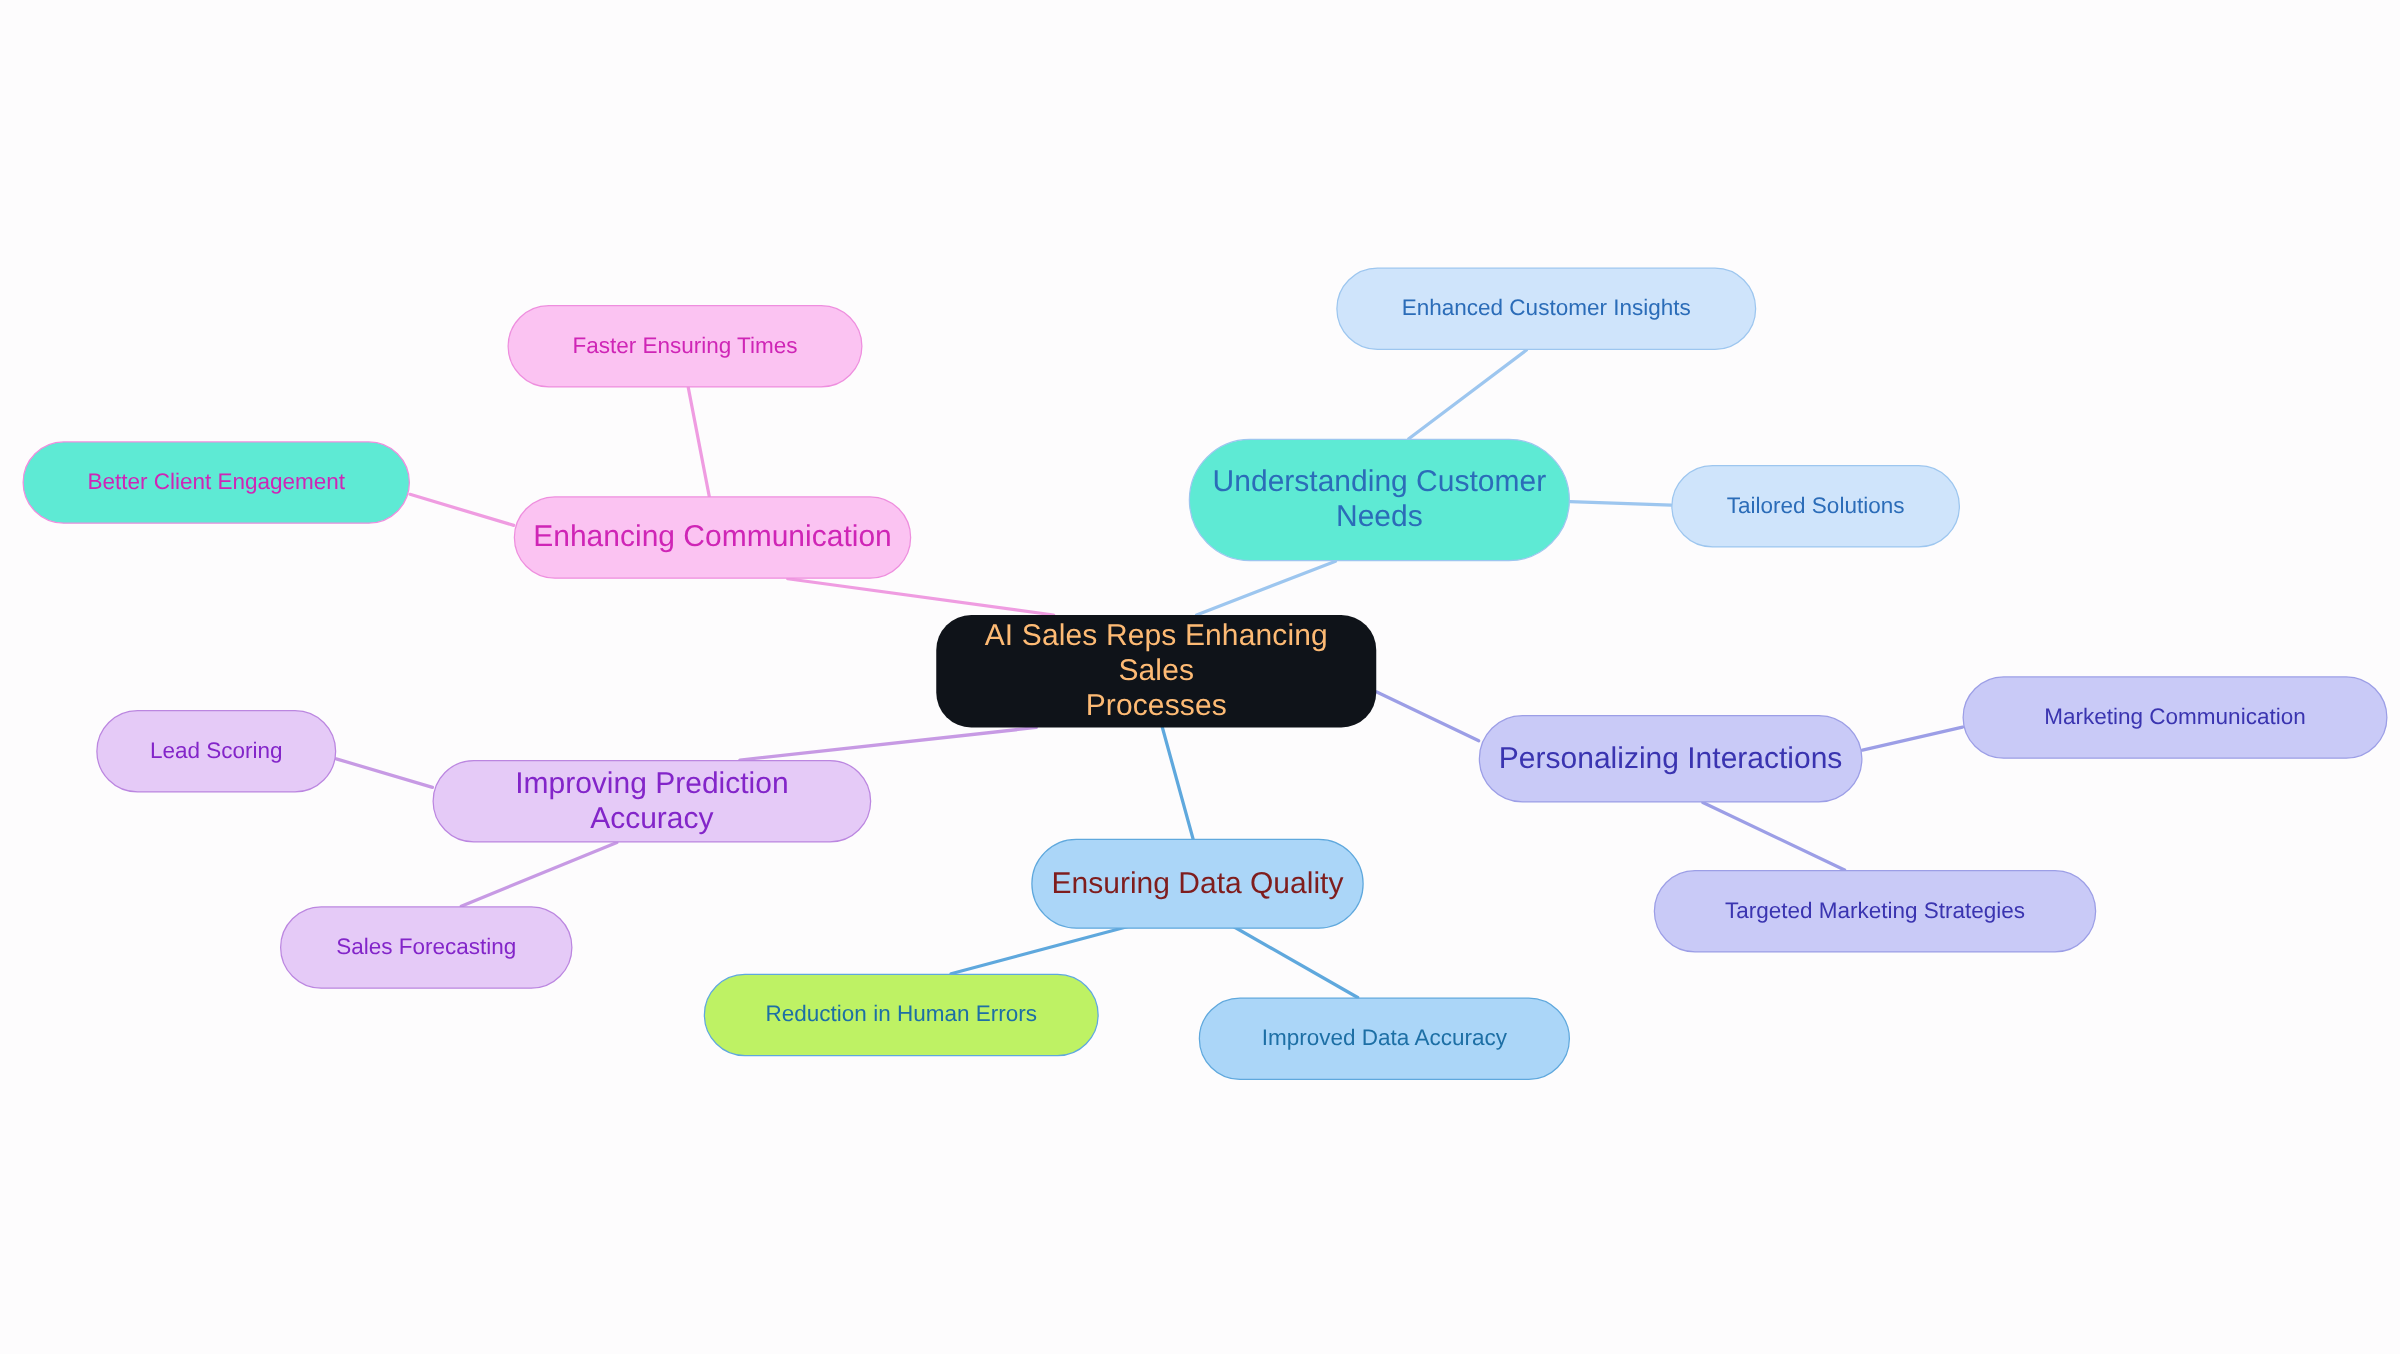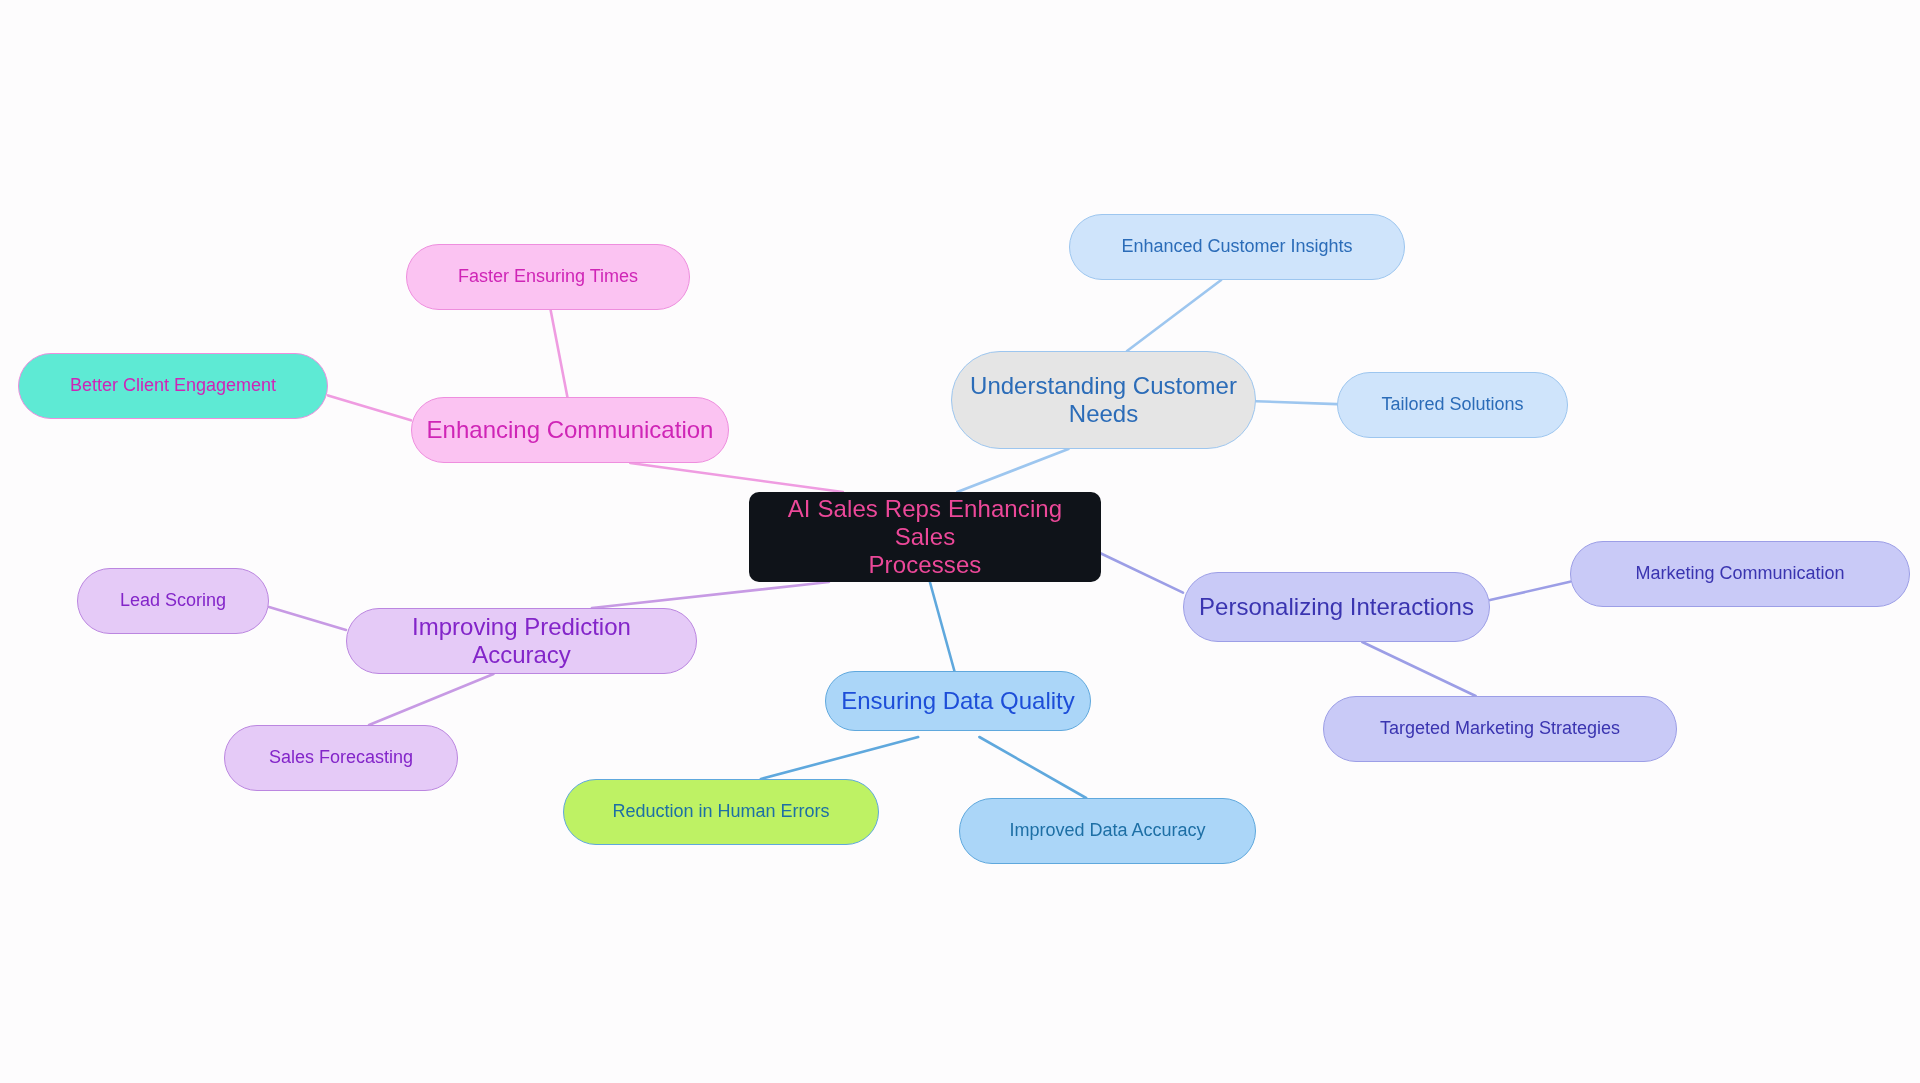--- a/index.html
+++ b/index.html
@@ -31,24 +31,24 @@
     justify-content: center;
     text-align: center;
     border-radius: 999px;
     border-style: solid;
     border-width: 1.5px;
     line-height: 1.18;
     white-space: pre-line;
     padding: 0 14px;
   }
   .node.root {
-    border-radius: 10px;
+    border-radius: 28px;
     border: none;
     background: #0f1319;
-    color: #ec4899;
+    color: #fdba74;
     font-size: 24px;
     letter-spacing: 0.1px;
   }
   .node.branch { font-size: 24px; }
   .node.leaf   { font-size: 18px; }
 </style>
 </head>
 <body>
 
 <div id="canvas">
@@ -65,28 +65,28 @@
       <line x1="828.9747596153846" y1="582" x2="591.9185096153847" y2="608" stroke="#c79ae4" stroke-width="2.6" stroke-linecap="round"></line>
       <line x1="346" y1="629.9210903873744" x2="269" y2="607.0602582496413" stroke="#c79ae4" stroke-width="2.6" stroke-linecap="round"></line>
       <line x1="493.499358974359" y1="674" x2="369.000641025641" y2="725" stroke="#c79ae4" stroke-width="2.6" stroke-linecap="round"></line>
       <line x1="842.8855140186915" y1="492" x2="630.2172897196261" y2="463" stroke="#ef9ce1" stroke-width="2.6" stroke-linecap="round"></line>
       <line x1="567.3901960784314" y1="397" x2="550.6098039215686" y2="310" stroke="#ef9ce1" stroke-width="2.6" stroke-linecap="round"></line>
       <line x1="411" y1="420.3078085642317" x2="328" y2="395.448362720403" stroke="#ef9ce1" stroke-width="2.6" stroke-linecap="round"></line>
     </svg>
   <div id="nodes">
       <div class="node root" style="left: 749px; top: 492px; width: 352px; height: 90px;"><span>AI Sales Reps Enhancing Sales
 Processes</span></div>
-      <div class="node branch" style="left: 951px; top: 351px; width: 305px; height: 98px; background: #e5e5e5; border-color: rgb(157, 198, 239); color: rgb(43, 108, 184);"><span>Understanding Customer
+      <div class="node branch" style="left: 951px; top: 351px; width: 305px; height: 98px; background: #5eead4; border-color: rgb(157, 198, 239); color: rgb(43, 108, 184);"><span>Understanding Customer
 Needs</span></div>
       <div class="node leaf" style="left: 1069px; top: 214px; width: 336px; height: 66px; background: rgb(207, 228, 251); border-color: rgb(157, 198, 239); color: rgb(43, 108, 184);"><span>Enhanced Customer Insights</span></div>
       <div class="node leaf" style="left: 1337px; top: 372px; width: 231px; height: 66px; background: rgb(207, 228, 251); border-color: rgb(157, 198, 239); color: rgb(43, 108, 184);"><span>Tailored Solutions</span></div>
       <div class="node branch" style="left: 1183px; top: 572px; width: 307px; height: 70px; background: rgb(201, 202, 247); border-color: rgb(156, 158, 230); color: rgb(58, 52, 176);"><span>Personalizing Interactions</span></div>
       <div class="node leaf" style="left: 1570px; top: 541px; width: 340px; height: 66px; background: rgb(201, 202, 247); border-color: rgb(156, 158, 230); color: rgb(58, 52, 176);"><span>Marketing Communication</span></div>
       <div class="node leaf" style="left: 1323px; top: 696px; width: 354px; height: 66px; background: rgb(201, 202, 247); border-color: rgb(156, 158, 230); color: rgb(58, 52, 176);"><span>Targeted Marketing Strategies</span></div>
-      <div class="node branch" style="left: 825px; top: 671px; width: 266px; height: 60px; background: rgb(171, 214, 248); border-color: rgb(95, 168, 221); color: #1d4ed8;"><span>Ensuring Data Quality</span></div>
+      <div class="node branch" style="left: 825px; top: 671px; width: 266px; height: 72px; background: rgb(171, 214, 248); border-color: rgb(95, 168, 221); color: #7f1d1d;"><span>Ensuring Data Quality</span></div>
       <div class="node leaf" style="left: 563px; top: 779px; width: 316px; height: 66px; background: #bef264; border-color: rgb(95, 168, 221); color: rgb(29, 111, 165);"><span>Reduction in Human Errors</span></div>
       <div class="node leaf" style="left: 959px; top: 798px; width: 297px; height: 66px; background: rgb(171, 214, 248); border-color: rgb(95, 168, 221); color: rgb(29, 111, 165);"><span>Improved Data Accuracy</span></div>
       <div class="node branch" style="left: 346px; top: 608px; width: 351px; height: 66px; background: rgb(229, 202, 247); border-color: rgb(187, 134, 224); color: rgb(131, 37, 201);"><span>Improving Prediction Accuracy</span></div>
       <div class="node leaf" style="left: 77px; top: 568px; width: 192px; height: 66px; background: rgb(229, 202, 247); border-color: rgb(187, 134, 224); color: rgb(131, 37, 201);"><span>Lead Scoring</span></div>
       <div class="node leaf" style="left: 224px; top: 725px; width: 234px; height: 66px; background: rgb(229, 202, 247); border-color: rgb(187, 134, 224); color: rgb(131, 37, 201);"><span>Sales Forecasting</span></div>
       <div class="node branch" style="left: 411px; top: 397px; width: 318px; height: 66px; background: rgb(251, 195, 242); border-color: rgb(238, 142, 222); color: rgb(207, 37, 182);"><span>Enhancing Communication</span></div>
       <div class="node leaf" style="left: 406px; top: 244px; width: 284px; height: 66px; background: rgb(251, 195, 242); border-color: rgb(238, 142, 222); color: rgb(207, 37, 182);"><span>Faster Ensuring Times</span></div>
       <div class="node leaf" style="left: 18px; top: 353px; width: 310px; height: 66px; background: #5eead4; border-color: rgb(238, 142, 222); color: rgb(207, 37, 182);"><span>Better Client Engagement</span></div>
     </div>
 </div>

